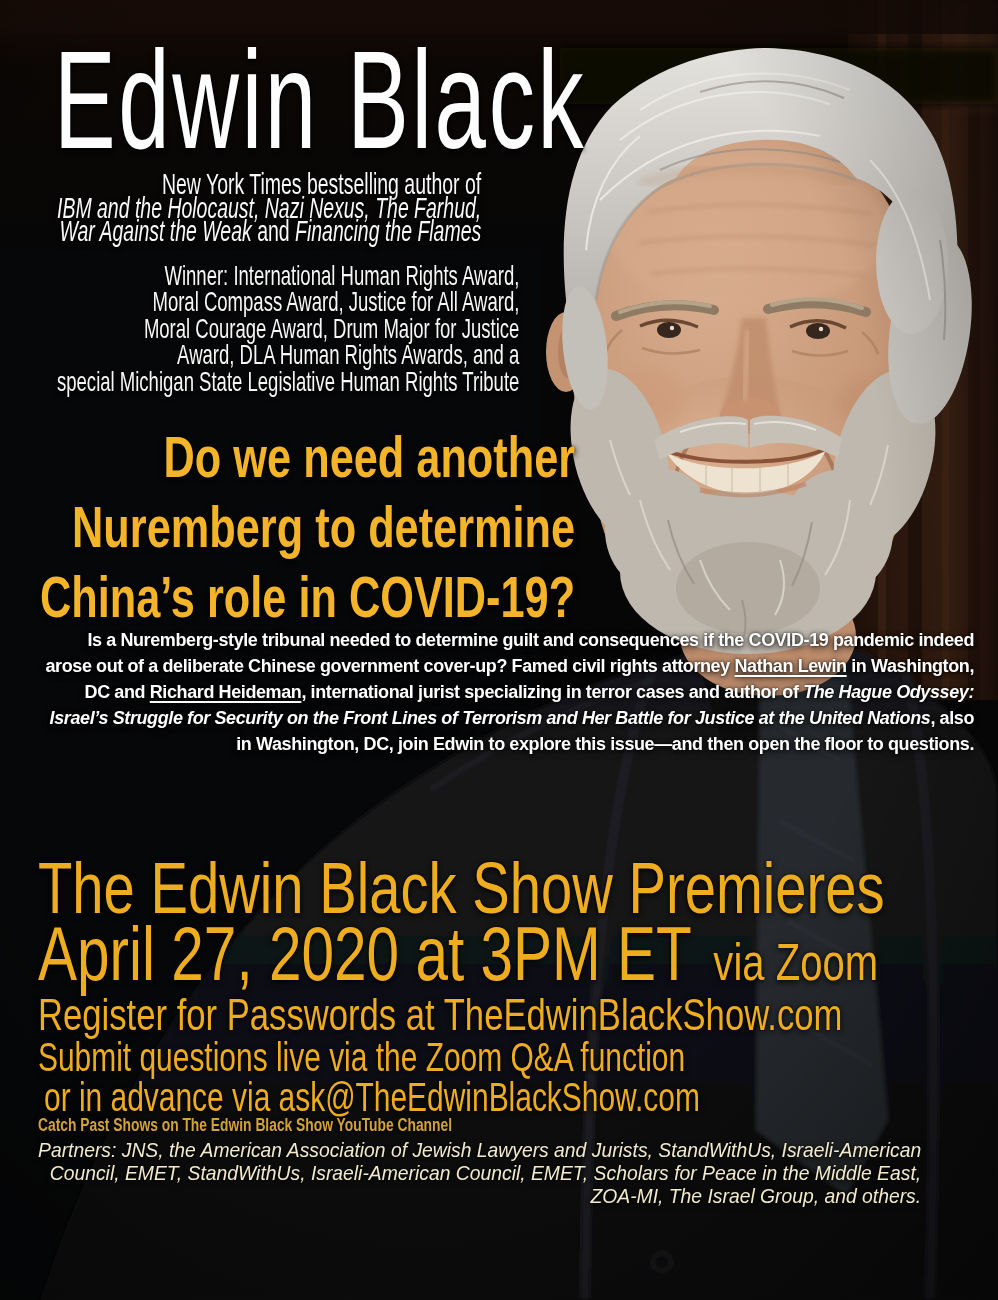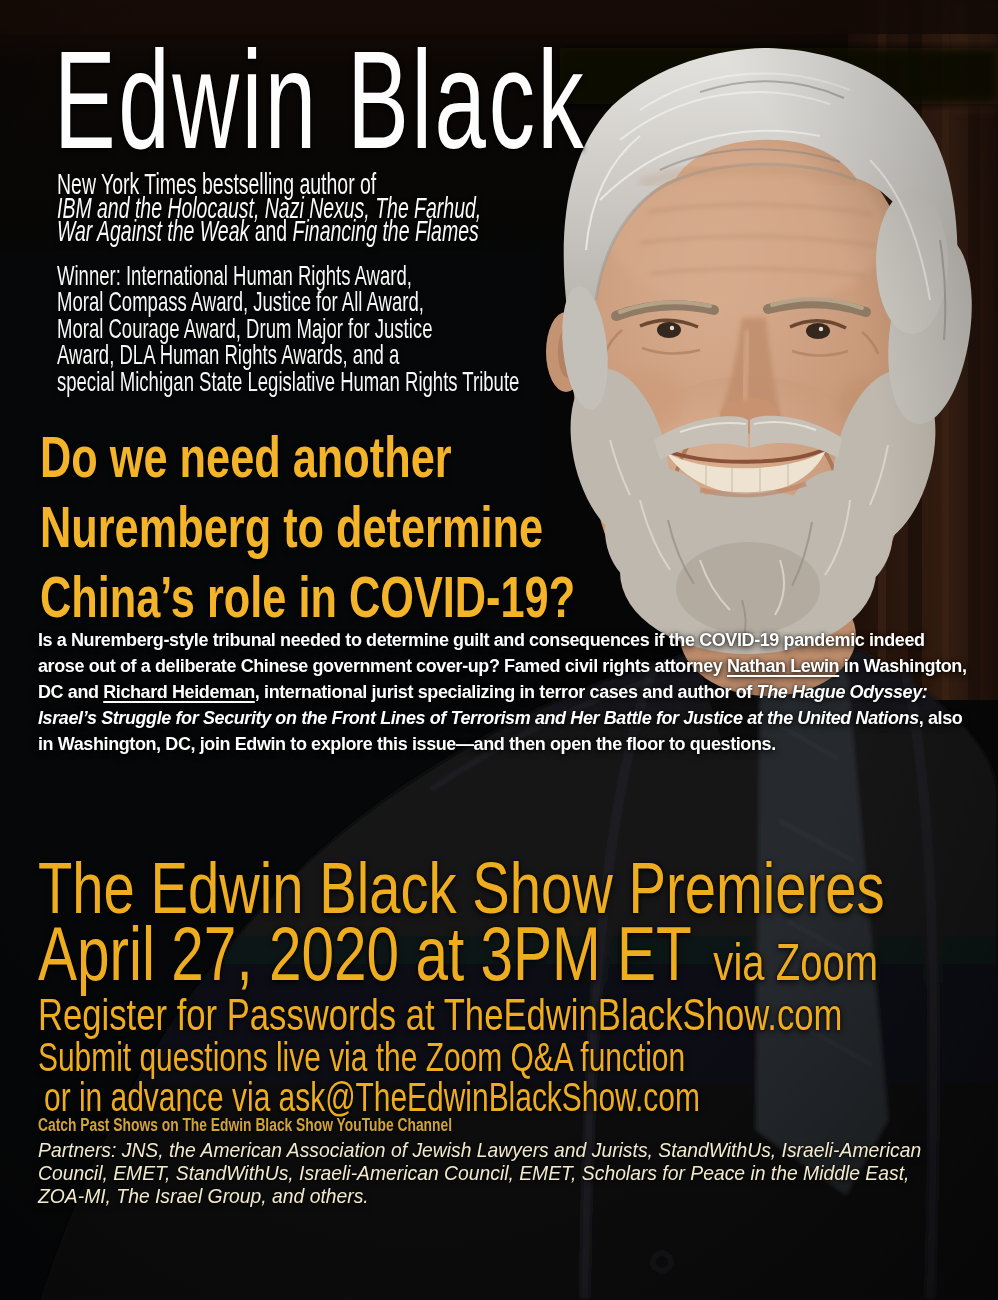--- a/index.html
+++ b/index.html
@@ -1,17 +1,17 @@
 <!DOCTYPE html>
 <html><head>
 <meta charset="utf-8">
 <style>
   html,body{margin:0;padding:0;background:#000;}
   .flyer{position:relative;width:998px;height:1300px;overflow:hidden;background:#7f1d1d;
-         font-family:"Liberation Sans",sans-serif;}
+         font-family:"Liberation Sans",sans-serif;text-align:right;}
   .abs{position:absolute;}
   .portrait{position:absolute;left:0;top:0;width:998px;height:1300px;}
   .cond{transform-origin:0 0;white-space:nowrap;}
   .cond div{white-space:nowrap;}
   .sh{text-shadow:0 2px 7px rgba(0,0,0,.9),0 0 3px rgba(0,0,0,.7);}
 
   .title{left:54px;top:30px;font-size:140px;line-height:1;color:#fdfdfd;
          transform:scaleX(.66);letter-spacing:4px;font-weight:400;}
   .subtitle{left:57px;top:172px;font-size:29.5px;line-height:23.6px;color:#fafafa;
          transform:scaleX(.66);}

